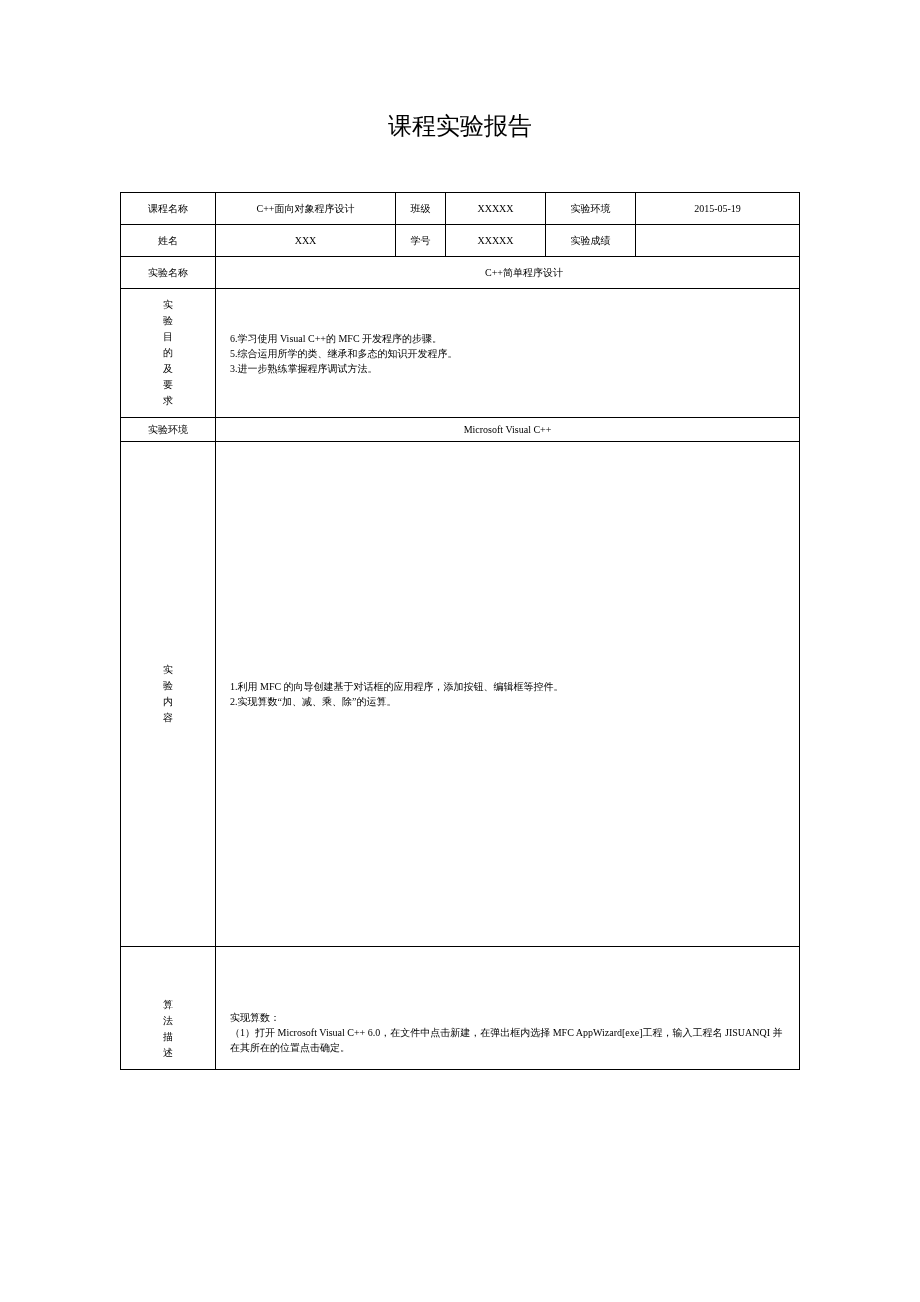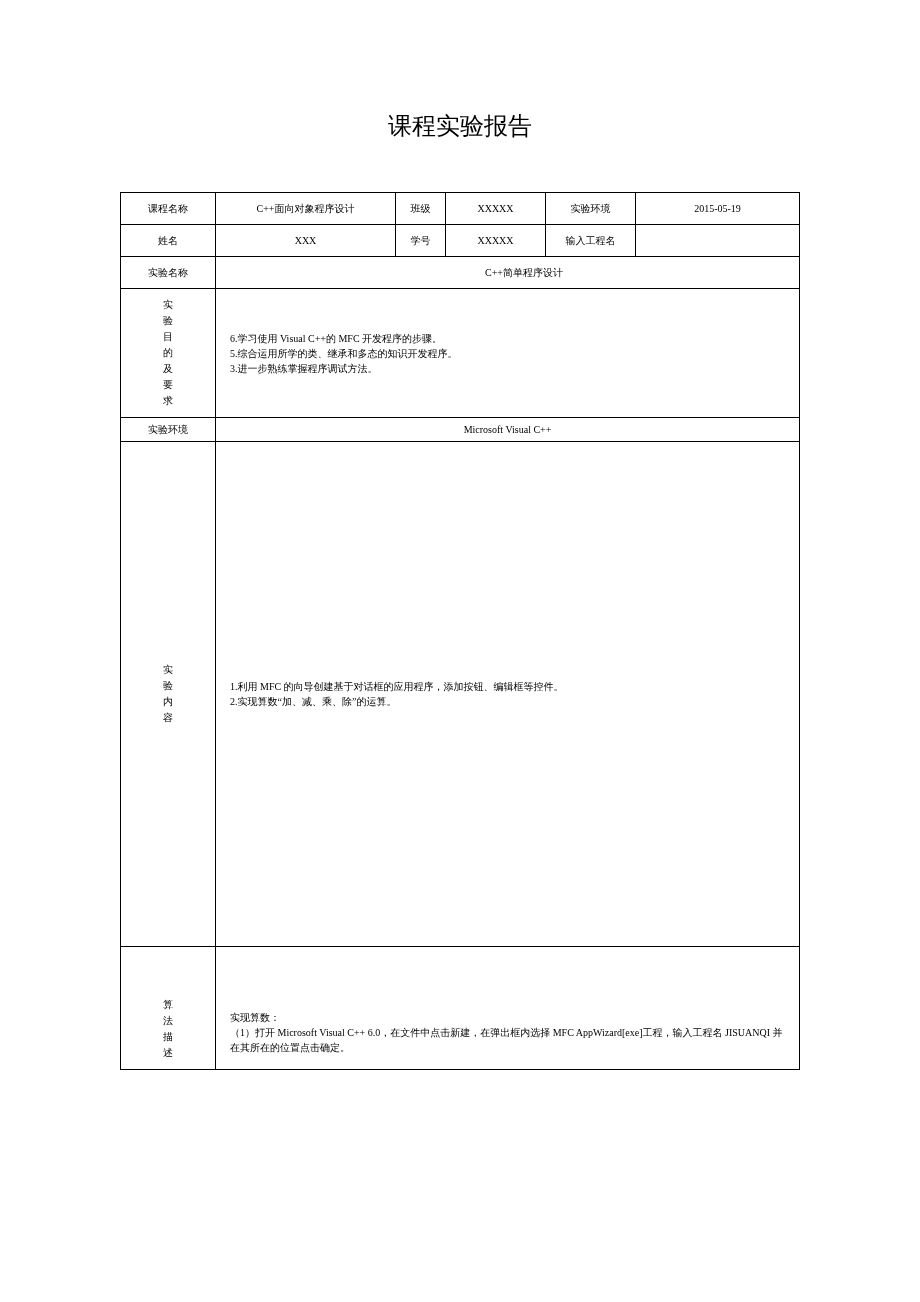--- a/index.html
+++ b/index.html
@@ -75,21 +75,21 @@
     <td class="label-cell" style="width:50px">班级</td>
     <td class="label-cell" style="width:100px">XXXXX</td>
     <td class="label-cell" style="width:90px">实验环境</td>
     <td class="label-cell">2015-05-19</td>
   </tr>
   <tr>
     <td class="label-cell">姓名</td>
     <td class="label-cell">XXX</td>
     <td class="label-cell">学号</td>
     <td class="label-cell">XXXXX</td>
-    <td class="label-cell">输入工程名</td>
+    <td class="label-cell">实验成绩</td>
     <td class="label-cell"></td>
   </tr>
   <tr>
     <td class="label-cell">实验名称</td>
     <td class="label-cell center-content" colspan="5">C++简单程序设计</td>
   </tr>
   <tr>
     <td class="vertical-label">
       <span class="vert-char">实</span>
       <span class="vert-char">验</span>

